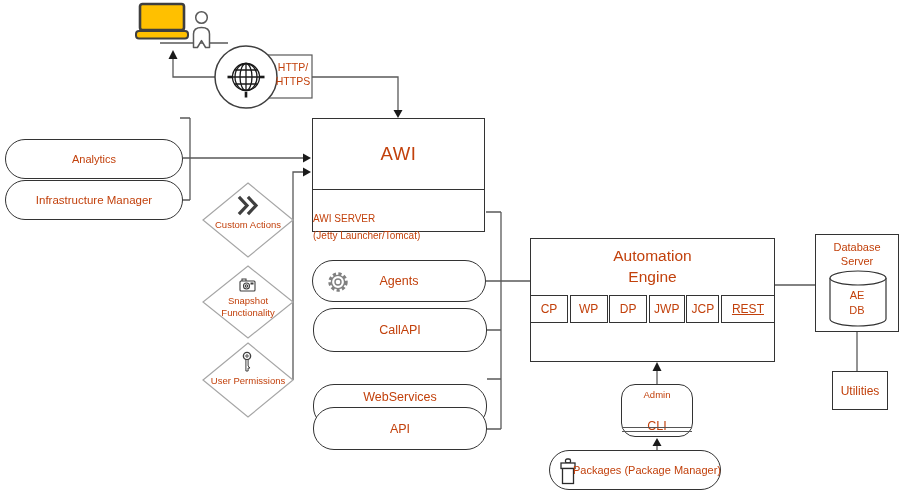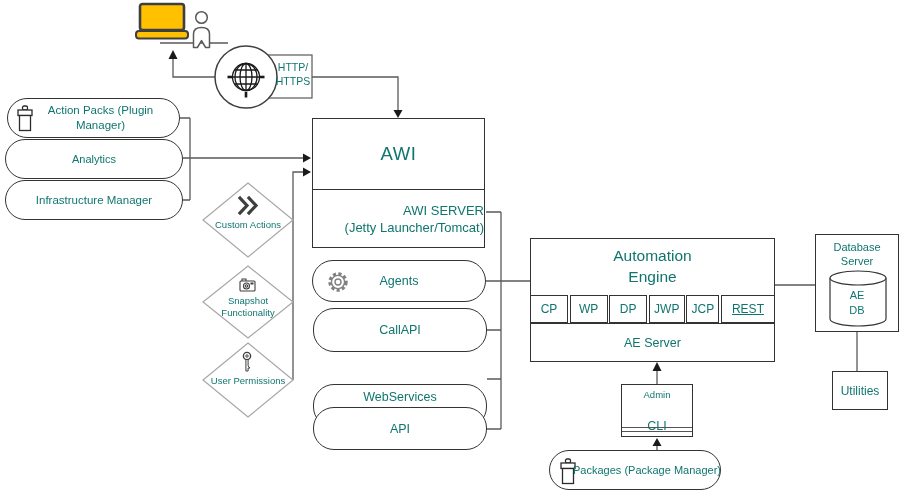--- a/index.html
+++ b/index.html
@@ -1,30 +1,30 @@
 <!DOCTYPE html>
 <html><head>
 <meta charset="utf-8">
 <style>
   html,body{margin:0;padding:0;background:#fff;}
   #canvas{
     position:relative;width:905px;height:500px;background:#fff;
-    font-family:"Liberation Sans",sans-serif;color:#0f766e;overflow:hidden;
+    font-family:"Liberation Sans",sans-serif;color:#c2410c;overflow:hidden;
   }
   .abs{position:absolute;}
   svg{display:block;}
   .box{
     position:absolute;background:#fff;border:1.3px solid #333;
     box-sizing:border-box;
   }
   .stadium{border-radius:21px;}
   .ctr{display:flex;align-items:center;justify-content:center;text-align:center;}
   
   .awi-title{position:absolute;left:0;right:0;top:0;height:70px;display:flex;align-items:center;justify-content:center;font-size:18.5px;letter-spacing:.5px;}
-  .awi-server{position:absolute;left:0;right:0;top:70px;bottom:0;border-top:1.3px solid #333;text-align:right;font-size:13px;line-height:17px;padding-top:12px;box-sizing:border-box;}
+  .awi-server{position:absolute;left:0;right:0;top:70px;bottom:0;border-top:1.3px solid #333;text-align:left;font-size:10px;line-height:17px;padding-top:20px;box-sizing:border-box;}
   
   .ae-title{position:absolute;left:0;right:0;top:6px;text-align:center;font-size:15.5px;line-height:21px;}
   .ae-cells{position:absolute;left:-1px;right:-1px;top:56px;height:28px;display:flex;justify-content:space-between;}
   .ae-cell{border:1.3px solid #333;background:#fff;box-sizing:border-box;font-size:12px;display:flex;align-items:center;justify-content:center;}
   .ae-server{position:absolute;left:0;right:0;top:84px;bottom:0;border-top:1.3px solid #333;display:flex;align-items:center;justify-content:center;font-size:12.5px;}
   
   .lbl{position:absolute;text-align:center;}
   .diamond-lbl{font-size:9.5px;line-height:11.5px;}
   .cli-line{position:absolute;left:0;right:0;border-top:1.2px solid #555;}
   .svc-lbl{font-size:12.5px;line-height:17px;margin-top:27px;}
@@ -110,47 +110,35 @@
       <circle cx="247" cy="356" r="1.2" stroke-width="1"></circle>
       <path d="M245.9,359.5 L245.9,371 L248.1,371 L248.1,368 L250,368 L248.1,366 L248.1,359.5 Z" stroke-width="1"></path>
     </g>
   </svg>
 
   <div class="lbl" style="left:274;top:61px;left:274px;width:38px;font-size:10.5px;line-height:13.5px;">
     <div>HTTP/</div>
     <div>HTTPS</div>
   </div>
 
-  <div class="box stadium" style="left:7px;top:98px;width:173px;height:40px;">
-    <svg class="abs" style="left:8px;top:6px" width="18" height="27" viewBox="0 0 18 27">
-      <g fill="#fff" stroke="#2b2b2b" stroke-width="1.3">
-        <rect x="6.5" y="1" width="5" height="4" rx="1.6"></rect>
-        <rect x="2" y="5" width="14" height="5.5"></rect>
-        <rect x="3.5" y="10.5" width="11" height="15"></rect>
-      </g>
-    </svg>
-    <div class="lbl ctr" style="left:26px;right:12px;top:0;bottom:0;font-size:11.5px;line-height:15px;">
-      <span>Action Packs (Plugin Manager)</span>
-    </div>
-  </div>
   <div class="box stadium ctr" style="left:5px;top:139px;width:178px;height:40px;font-size:11px;">
     <span>Analytics</span>
   </div>
   <div class="box stadium ctr" style="left:5px;top:180px;width:178px;height:40px;font-size:11.5px;">
     <span>Infrastructure Manager</span>
   </div>
 
   <div class="lbl diamond-lbl" style="left:203px;top:219px;width:90px;">Custom Actions</div>
   <div class="lbl diamond-lbl" style="left:210px;top:295px;width:76px;">
     <div>Snapshot</div>
     <div>Functionality</div>
   </div>
   <div class="lbl diamond-lbl" style="left:203px;top:375px;width:90px;">User Permissions</div>
 
-  <div class="box" style="left:312px;top:118px;width:173px;height:130px;">
+  <div class="box" style="left:312px;top:118px;width:173px;height:114px;">
     <div class="awi-title">AWI</div>
     <div class="awi-server">
       <div>AWI SERVER</div>
       <div>(Jetty Launcher/Tomcat)</div>
     </div>
   </div>
 
   <div class="box stadium ctr" style="left:313px;top:308px;width:174px;height:44px;font-size:12.5px;">
     <span>CallAPI</span>
   </div>
@@ -178,21 +166,20 @@
       <div>Engine</div>
     </div>
     <div class="ae-cells">
       <div class="ae-cell" style="width:38px;">CP</div>
       <div class="ae-cell" style="width:38px;">WP</div>
       <div class="ae-cell" style="width:38px;">DP</div>
       <div class="ae-cell" style="width:36px;">JWP</div>
       <div class="ae-cell" style="width:33px;">JCP</div>
       <div class="ae-cell" style="width:54px;text-decoration:underline;">REST</div>
     </div>
-    <div class="ae-server">AE Server</div>
   </div>
 
   <div class="box" style="left:815px;top:234px;width:84px;height:98px;">
     <svg class="abs" style="left:0;top:0" width="84" height="98" viewBox="0 0 84 98">
       <path d="M14,43 L14,84 A28,7 0 0 0 70,84 L70,43" fill="#fff" stroke="#333" stroke-width="1.2"></path>
       <ellipse cx="42" cy="43" rx="28" ry="7" fill="#fff" stroke="#333" stroke-width="1.2"></ellipse>
     </svg>
     <div class="lbl" style="left:0;right:0;top:5px;font-size:11px;line-height:14px;">
       <div>Database</div>
       <div>Server</div>
@@ -200,21 +187,21 @@
     <div class="lbl" style="left:0;right:0;top:53px;font-size:11px;line-height:15px;">
       <div>AE</div>
       <div>DB</div>
     </div>
   </div>
 
   <div class="box ctr" style="left:832px;top:371px;width:56px;height:39px;font-size:12px;">
     <span>Utilities</span>
   </div>
 
-  <div class="box" style="left:621px;top:384px;width:72px;height:53px;">
+  <div class="box" style="left:621px;top:384px;width:72px;height:53px;border-radius:14px;">
     <div class="lbl" style="left:0;right:0;top:4px;">
       <div style="font-size:9.5px;">Admin</div>
       <div style="font-size:12.5px;margin-top:19px;">CLI</div>
     </div>
     <div class="cli-line" style="top:42px;"></div>
     <div class="cli-line" style="top:46px;"></div>
   </div>
 
   <div class="box stadium" style="left:549px;top:450px;width:172px;height:40px;">
     <svg class="abs" style="left:9px;top:7px" width="18" height="27" viewBox="0 0 18 27">

